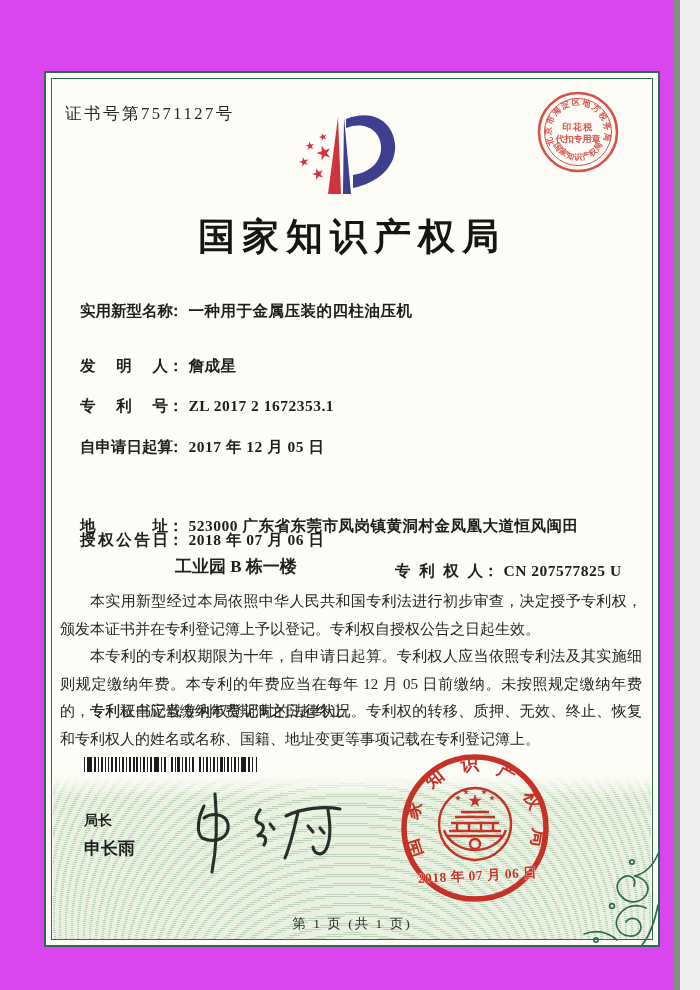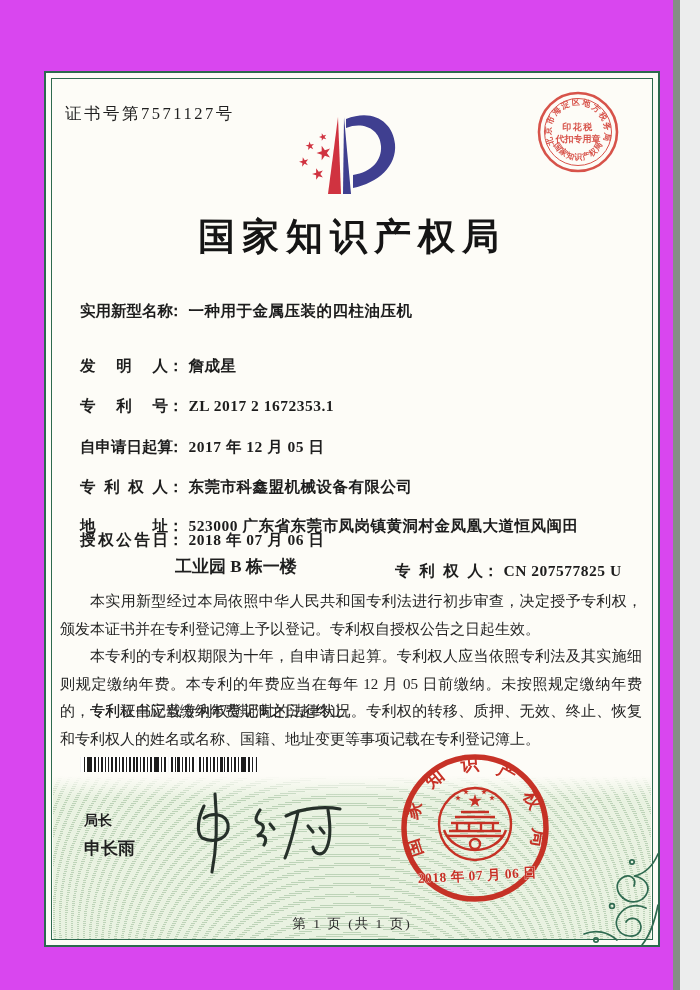--- a/index.html
+++ b/index.html
@@ -93,23 +93,20 @@
   </div>
   <div class="field" style="top:356px;">
     <span class="flabel">发明人</span><span>：</span><span class="fvalue">詹成星</span>
   </div>
   <div class="field" style="top:396px;">
     <span class="flabel">专利号</span><span>：</span><span class="fvalue">ZL 2017 2 1672353.1</span>
   </div>
   <div class="field" style="top:437px;">
     <span class="flabel">自申请日起算</span><span>：</span><span class="fvalue">2017 年 12 月 05 日</span>
   </div>
-  <div class="field" style="top:477px;">
-    <span class="flabel">专利权人</span><span>：</span><span class="fvalue">东莞市科鑫盟机械设备有限公司</span>
-  </div>
   <div class="field" style="top:516px;">
     <span class="flabel">地址</span><span>：</span><span class="fvalue">523000 广东省东莞市凤岗镇黄洞村金凤凰大道恒风闽田</span>
   </div>
   <div class="addr2">工业园 B 栋一楼</div>
   <div class="field" style="top:530px;">
     <span class="flabel">授权公告日</span><span>：</span><span class="fvalue">2018 年 07 月 06 日</span>
   </div>
   <div class="field" style="top:561px;left:395px;">
     <span class="flabel">专利权人</span><span>：</span><span class="fvalue">CN 207577825 U</span>
   </div>

